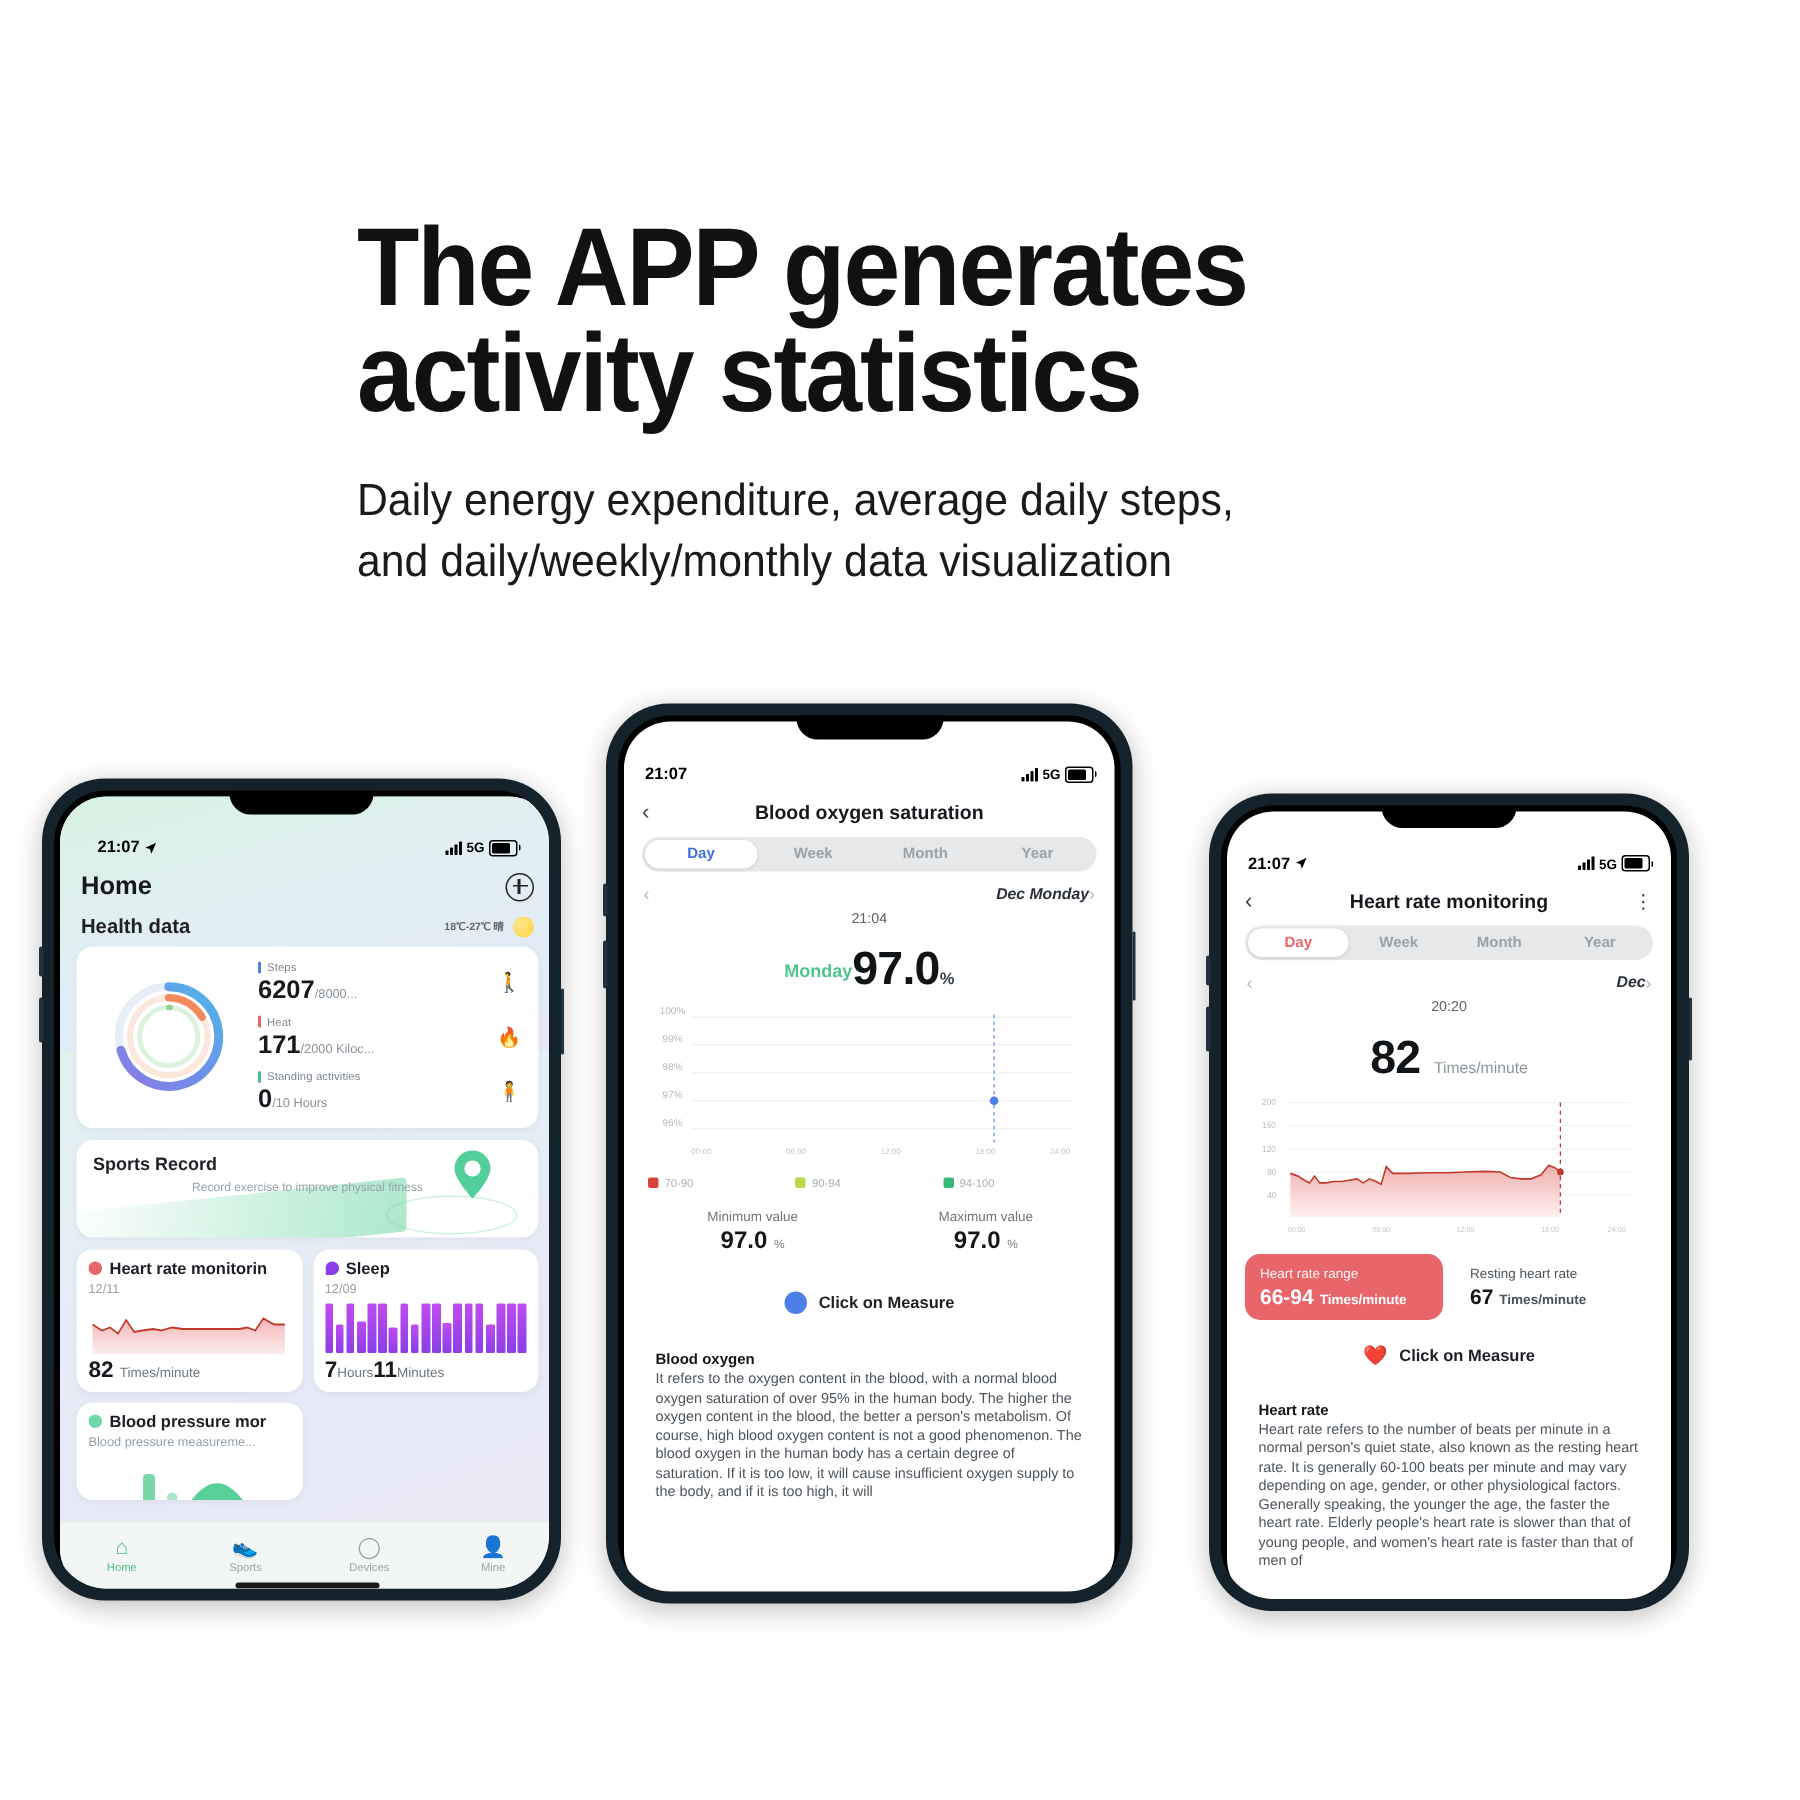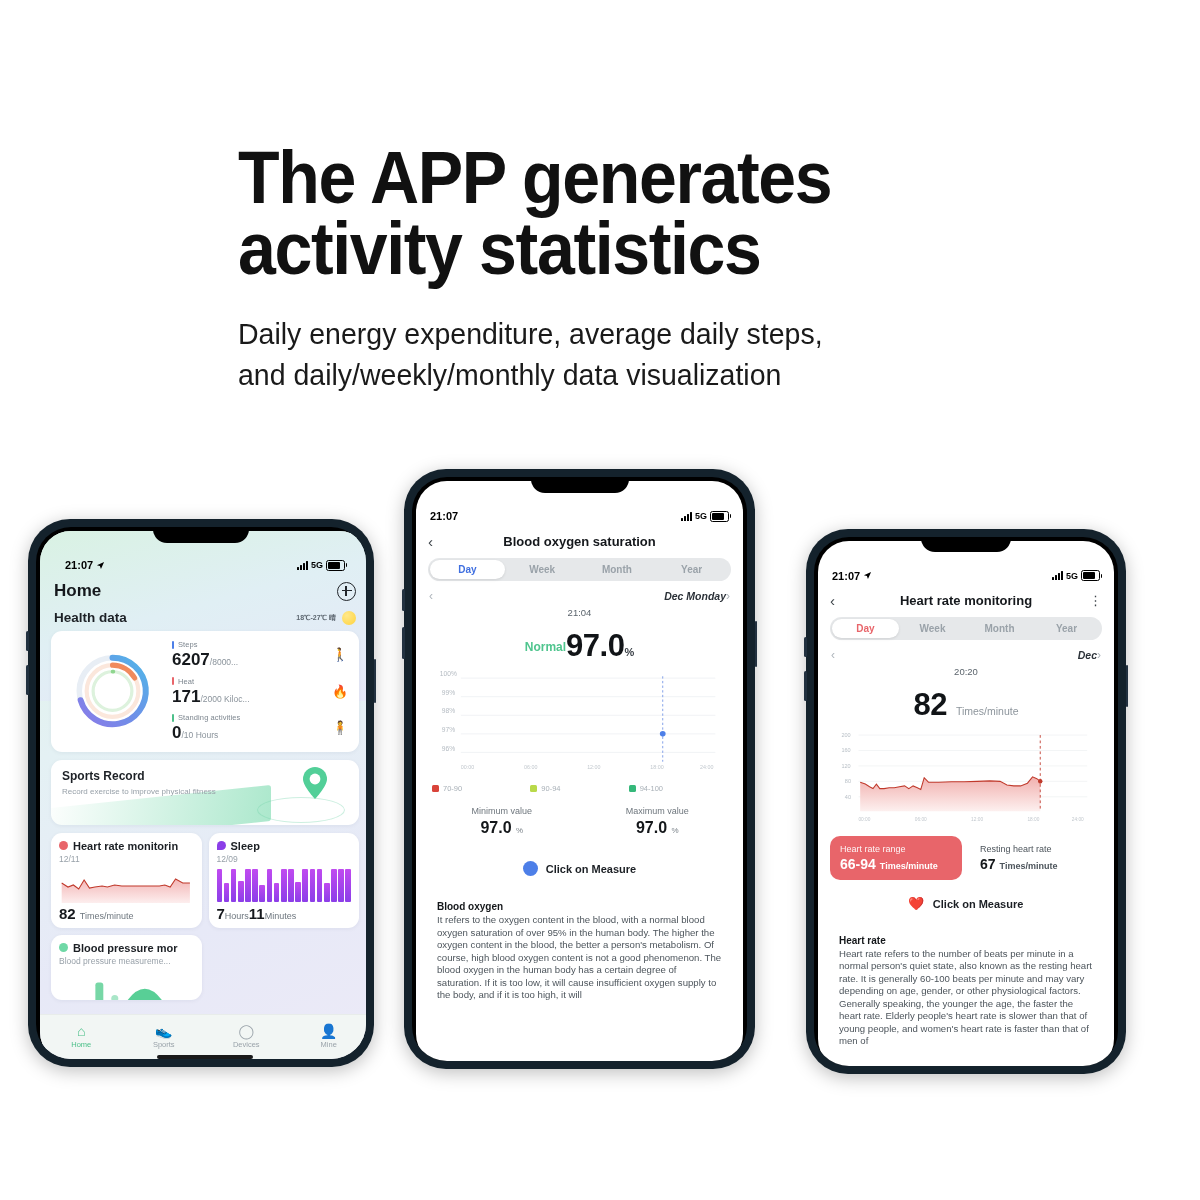--- a/index.html
+++ b/index.html
@@ -81,21 +81,21 @@
   .met{display:flex;align-items:center;}
   .met .txt{flex:1;}
   .met .lbl{font-size:7.5px;color:#7d868f;display:flex;align-items:center;gap:4px;letter-spacing:.1px;}
   .met .lbl .tick{width:2px;height:8px;border-radius:1px;display:inline-block;}
   .met .val{font-size:17px;font-weight:700;color:#16191d;line-height:1.15;margin-top:1px;}
   .met .val small{font-size:8.5px;font-weight:400;color:#8a939b;}
   .met .emo{font-size:13px;width:18px;text-align:center;}
 
   .a-sports{padding:9px 11px 16px 11px;margin-bottom:8px;position:relative;overflow:hidden;height:40px;}
   .a-sports .t{font-size:12px;font-weight:700;color:#1d2126;}
-  .a-sports .d{font-size:8px;color:#98a1a9;margin-top:4px;}
+  .a-sports .d{font-size:8px;color:#98a1a9;margin-top:4px;text-align:center;}
   .pinwrap{position:absolute;right:30px;top:6px;}
   .swoosh{position:absolute;left:-10px;bottom:-8px;width:230px;height:36px;
     background:linear-gradient(100deg,rgba(122,219,174,.0),rgba(104,213,163,.55));
     transform:skewY(-6deg);border-radius:3px;}
   .ellipse{position:absolute;right:14px;bottom:2px;width:86px;height:24px;border:1px solid rgba(110,210,165,.35);border-radius:50%;}
 
   .a-grid{display:grid;grid-template-columns:1fr 1fr;gap:7px;}
   .mini{padding:7px 8px 6px 8px;}
   .mini .hd{display:flex;align-items:center;gap:5px;font-size:11px;font-weight:700;color:#1b1f24;white-space:nowrap;overflow:hidden;}
   .mini .sd{font-size:8.5px;color:#98a1a9;margin-top:2px;}
@@ -418,21 +418,21 @@
 
         <div class="datenav">
           <span class="ar">‹</span>
           <span class="c">Dec Monday</span>
           <span class="ar">›</span>
         </div>
         <div class="big-time">21:04</div>
 
         <div class="panel">
           <div class="bigval">
-            <span class="pre">Normal</span><span class="n">97.0</span><span class="pct">%</span>
+            <span class="pre">Monday</span><span class="n">97.0</span><span class="pct">%</span>
           </div>
           <div class="chartbox">
             <svg viewBox="0 0 300 112" preserveAspectRatio="none" style="height:104px">
               <g stroke="#e9ecef" stroke-width="0.7">
                 <line x1="26" y1="12" x2="292" y2="12"></line>
                   <line x1="26" y1="32" x2="292" y2="32"></line>
                 <line x1="26" y1="52" x2="292" y2="52"></line>
                   <line x1="26" y1="72" x2="292" y2="72"></line>
                 <line x1="26" y1="92" x2="292" y2="92"></line>
               </g>

